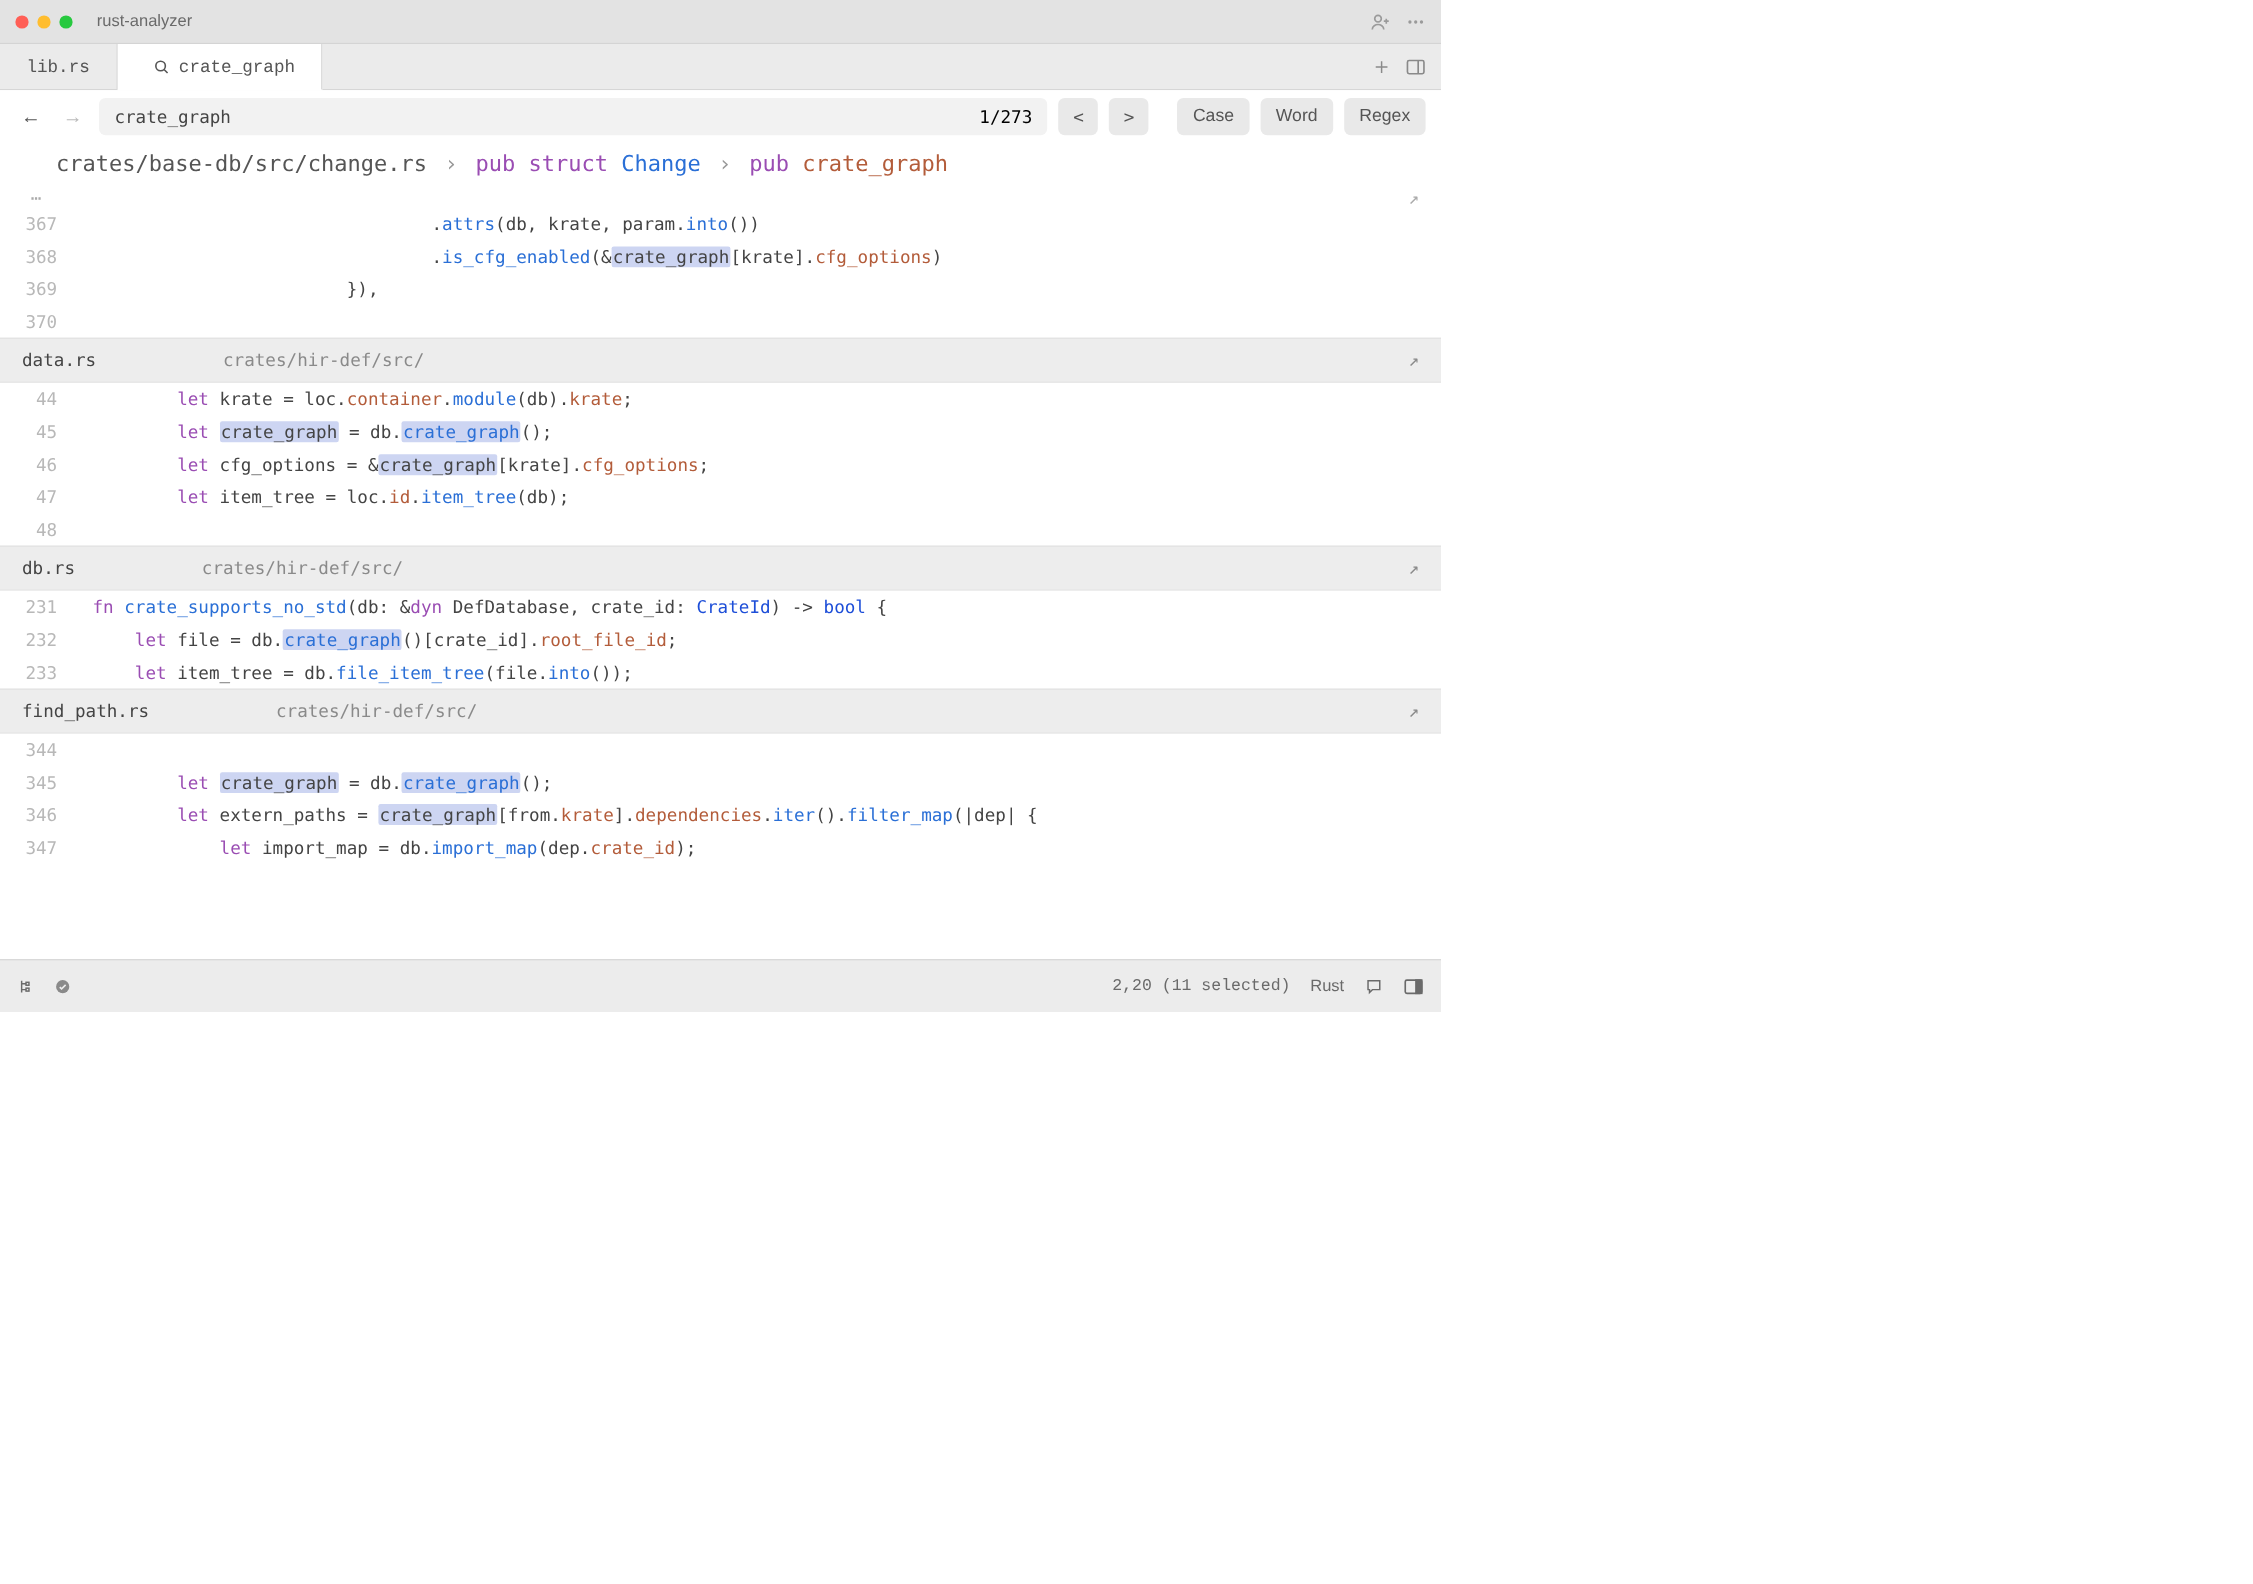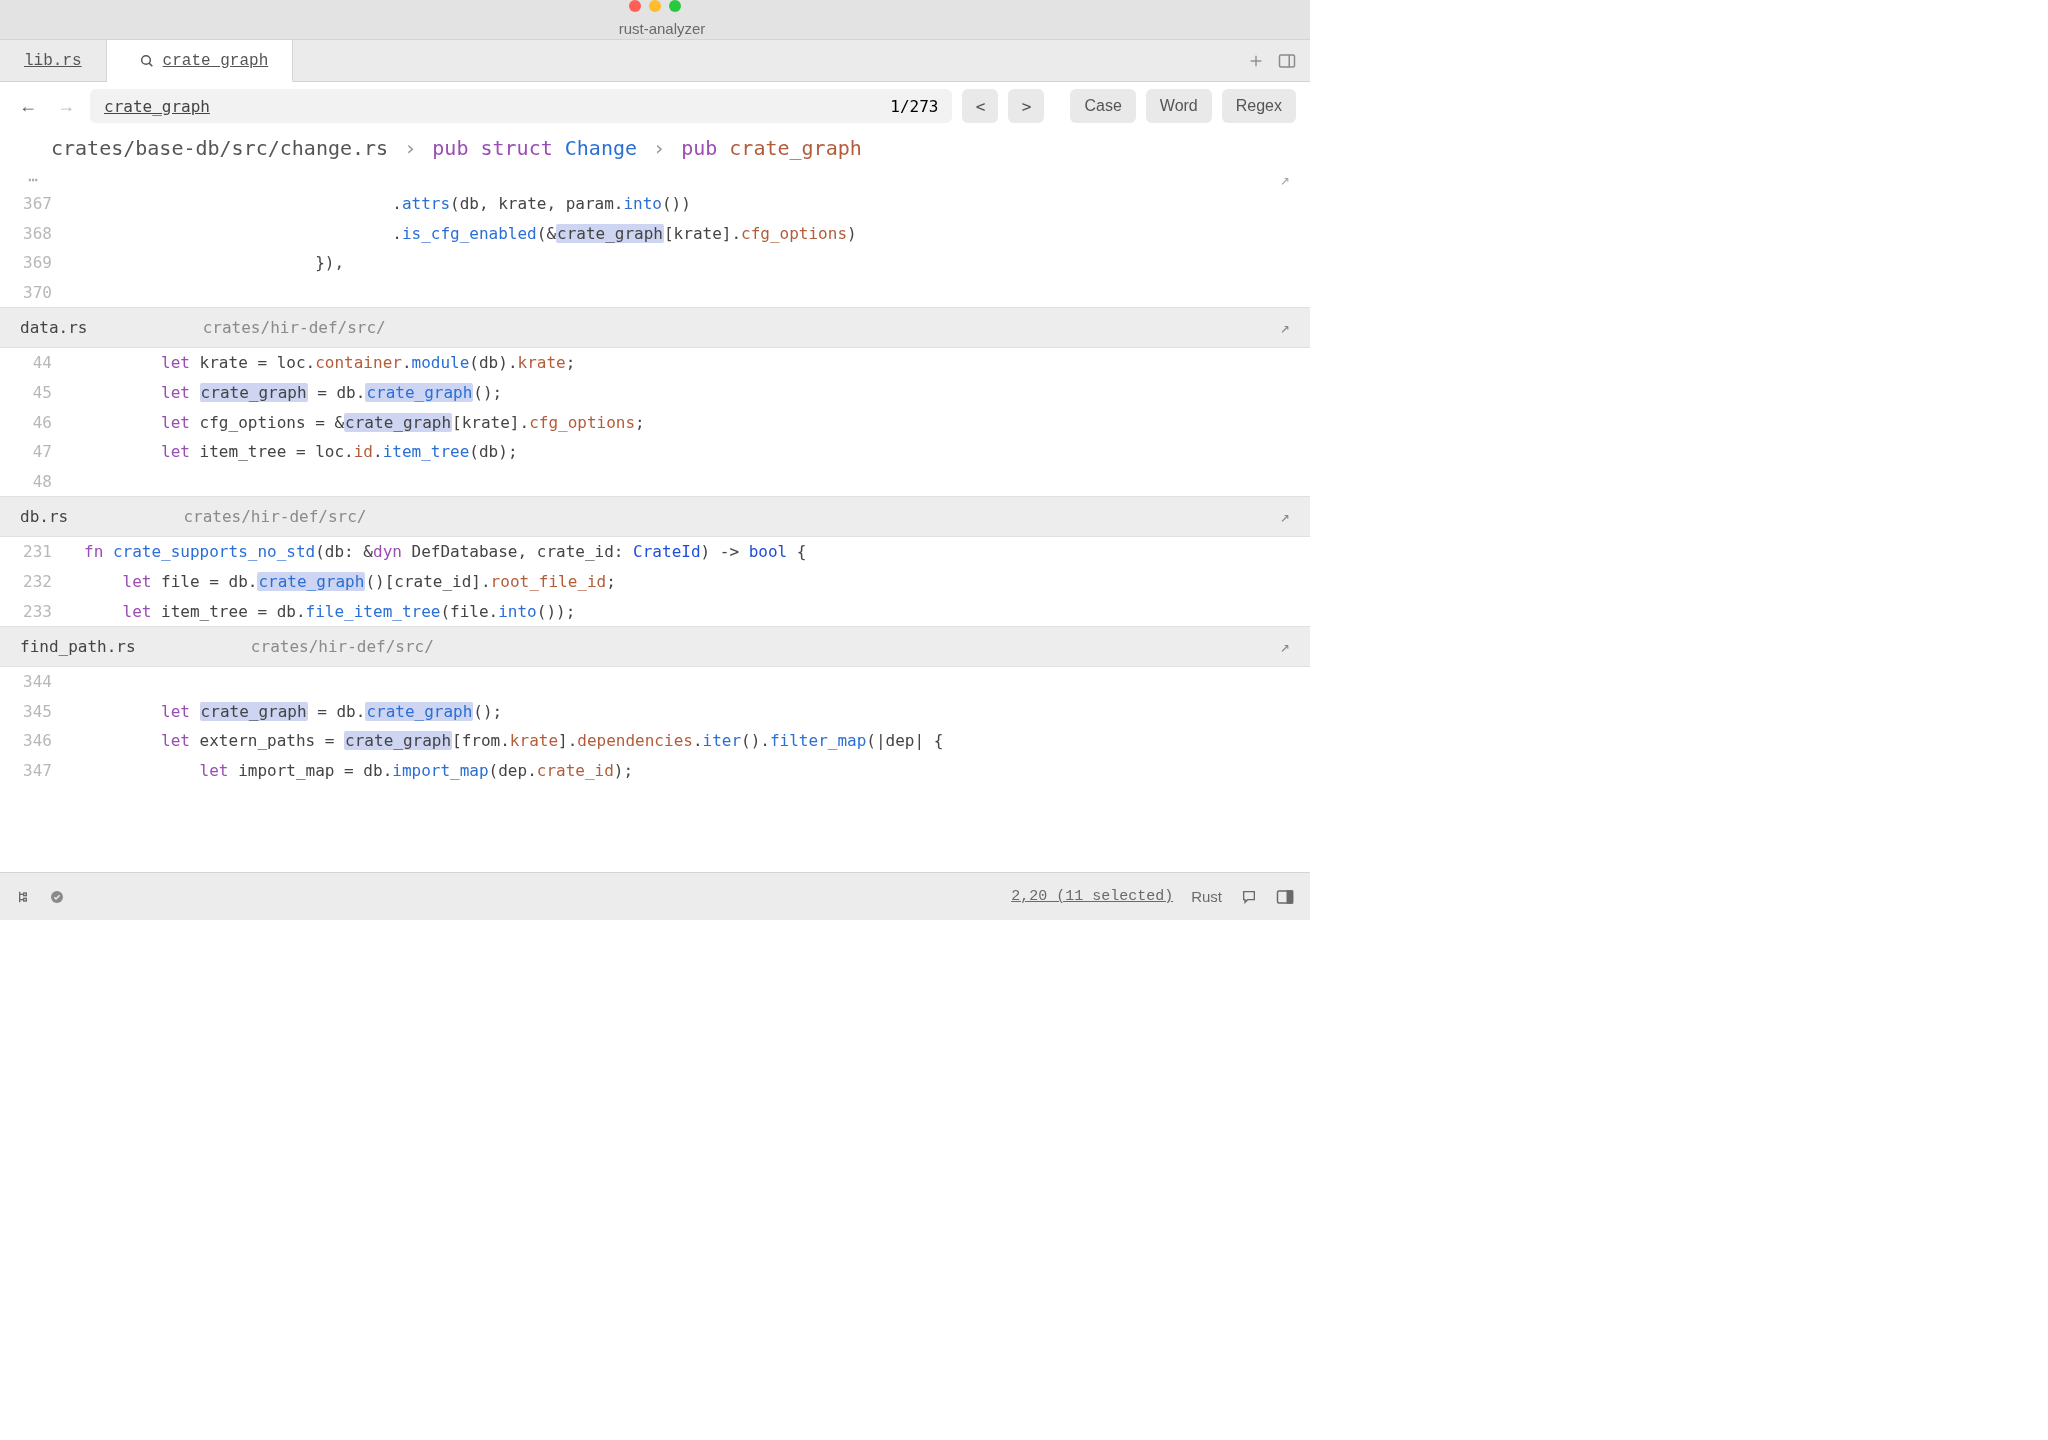--- a/index.html
+++ b/index.html
@@ -7,32 +7,31 @@
     font-family: -apple-system, BlinkMacSystemFont, "Segoe UI", sans-serif;
     font-size: 14px;
     color: #3a3a3a;
     background: #ffffff;
     width: 1310px;
     height: 920px;
     overflow: hidden;
     display: flex;
     flex-direction: column;
   }
-  .mono { font-family: "SF Mono", Menlo, Consolas, "Liberation Mono", monospace; text-decoration: underline; }
+  .mono { font-family: "SF Mono", Menlo, Consolas, "Liberation Mono", monospace; }
 
   
   .titlebar {
     height: 40px;
     background: #e3e3e3;
     display: flex;
     align-items: center;
     padding: 0 14px;
     gap: 8px;
     border-bottom: 1px solid #d4d4d4;
-    flex-direction: column;
   }
   .traffic { display:flex; gap:8px; }
   .tl-dot { width:12px; height:12px; border-radius:50%; }
   .tl-close{background:#ff5f56;} .tl-min{background:#ffbd2e;} .tl-max{background:#27c93f;}
   .titlebar-title { margin-left: 14px; color:#6a6a6a; font-size:15px; }
   .titlebar-right { margin-left:auto; display:flex; gap:14px; color:#9a9a9a; }
 
   
   .tabbar {
     height: 42px;

